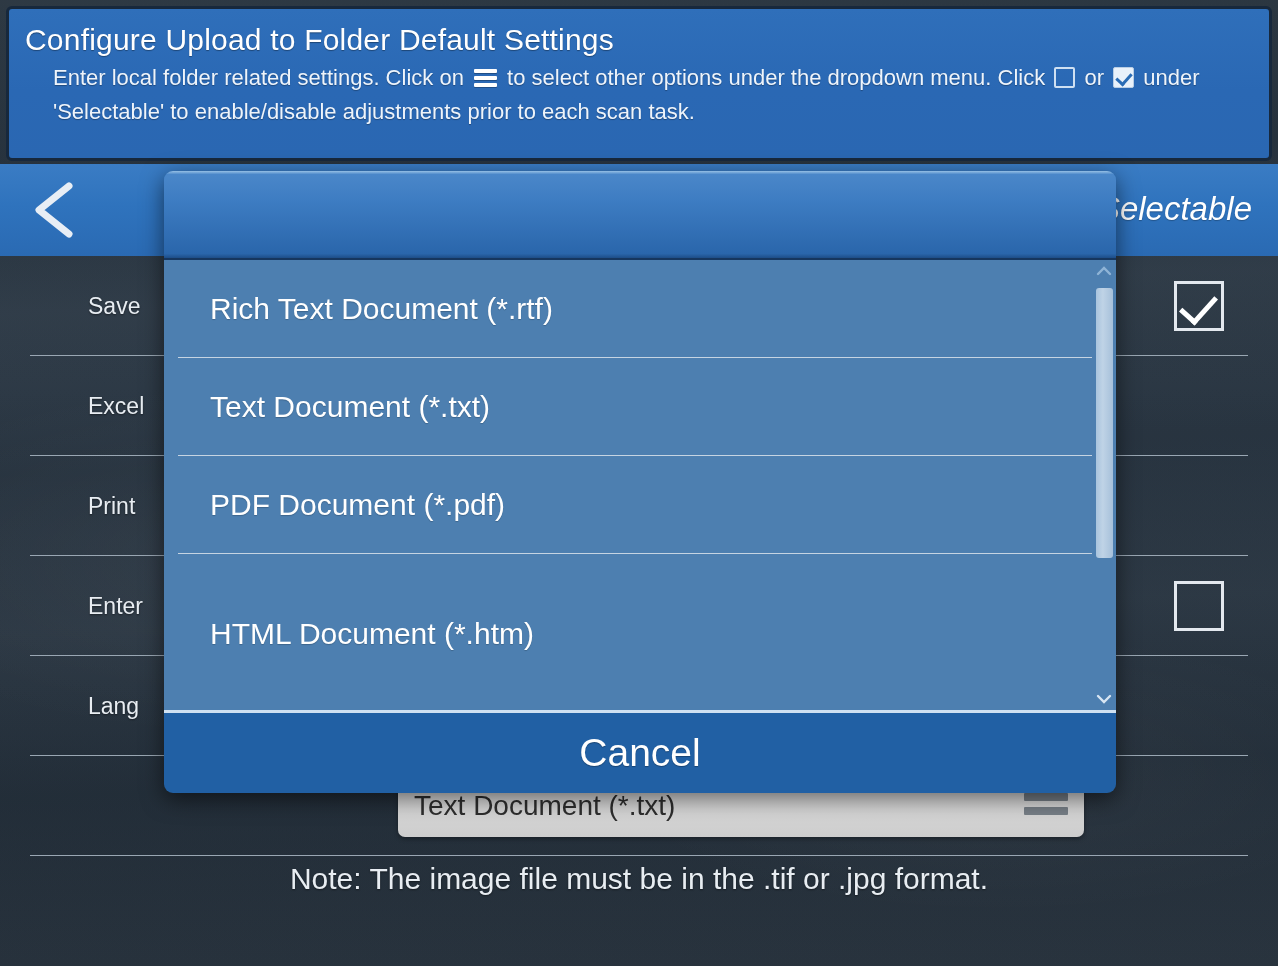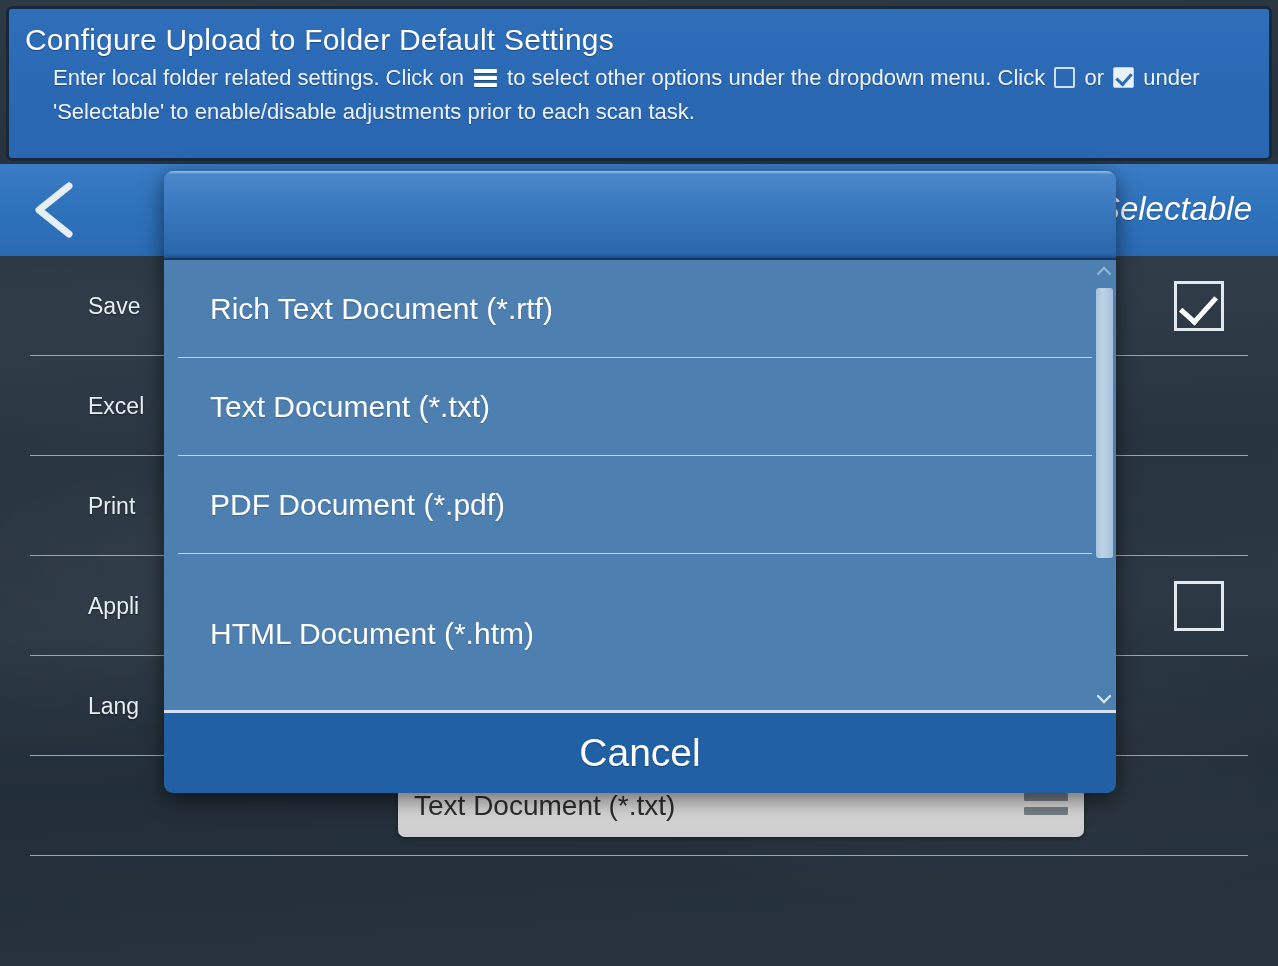--- a/index.html
+++ b/index.html
@@ -310,40 +310,41 @@
 
     <div class="setting-row">
       <span class="setting-label">Excel</span>
     </div>
 
     <div class="setting-row">
       <span class="setting-label">Print</span>
     </div>
 
     <div class="setting-row">
-      <span class="setting-label">Appli</span>
+      <span class="setting-label">Enter</span>
       <span class="setting-check"></span>
     </div>
 
     <div class="setting-row">
       <span class="setting-label">Lang</span>
     </div>
 
     <div class="setting-row">
       <span class="setting-value">
         <span class="setting-value-text">Text Document (*.txt)</span>
         <span class="value-hamburger">
             <i></i>
             <i></i>
           </span>
       </span>
     </div>
 
   </div>
 
+  <div id="note-text">Note: The image file must be in the .tif or .jpg format.</div>
 
   <div id="modal">
 
     <div id="modal-titlebar">
       <div id="modal-title"></div>
     </div>
 
     <div id="modal-list-area">
       <div id="modal-list">
 

